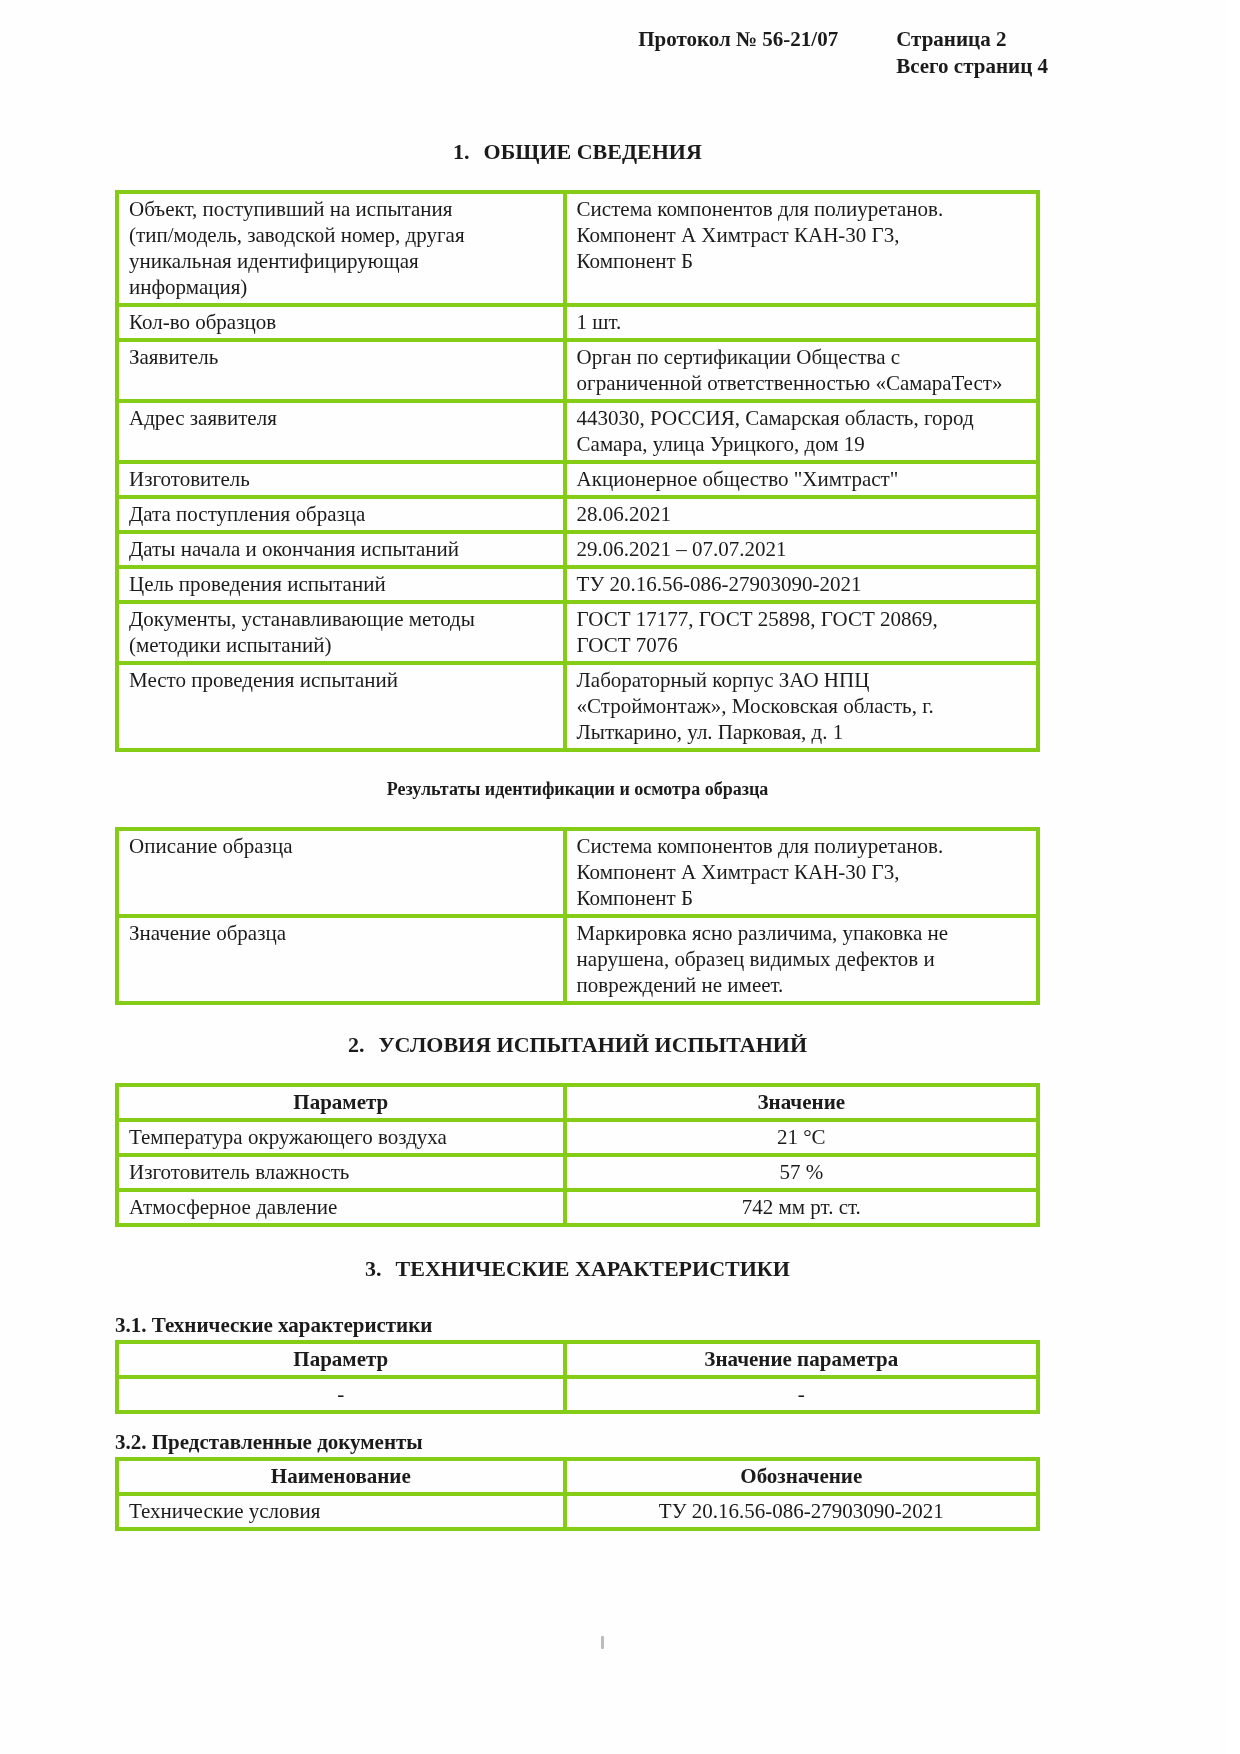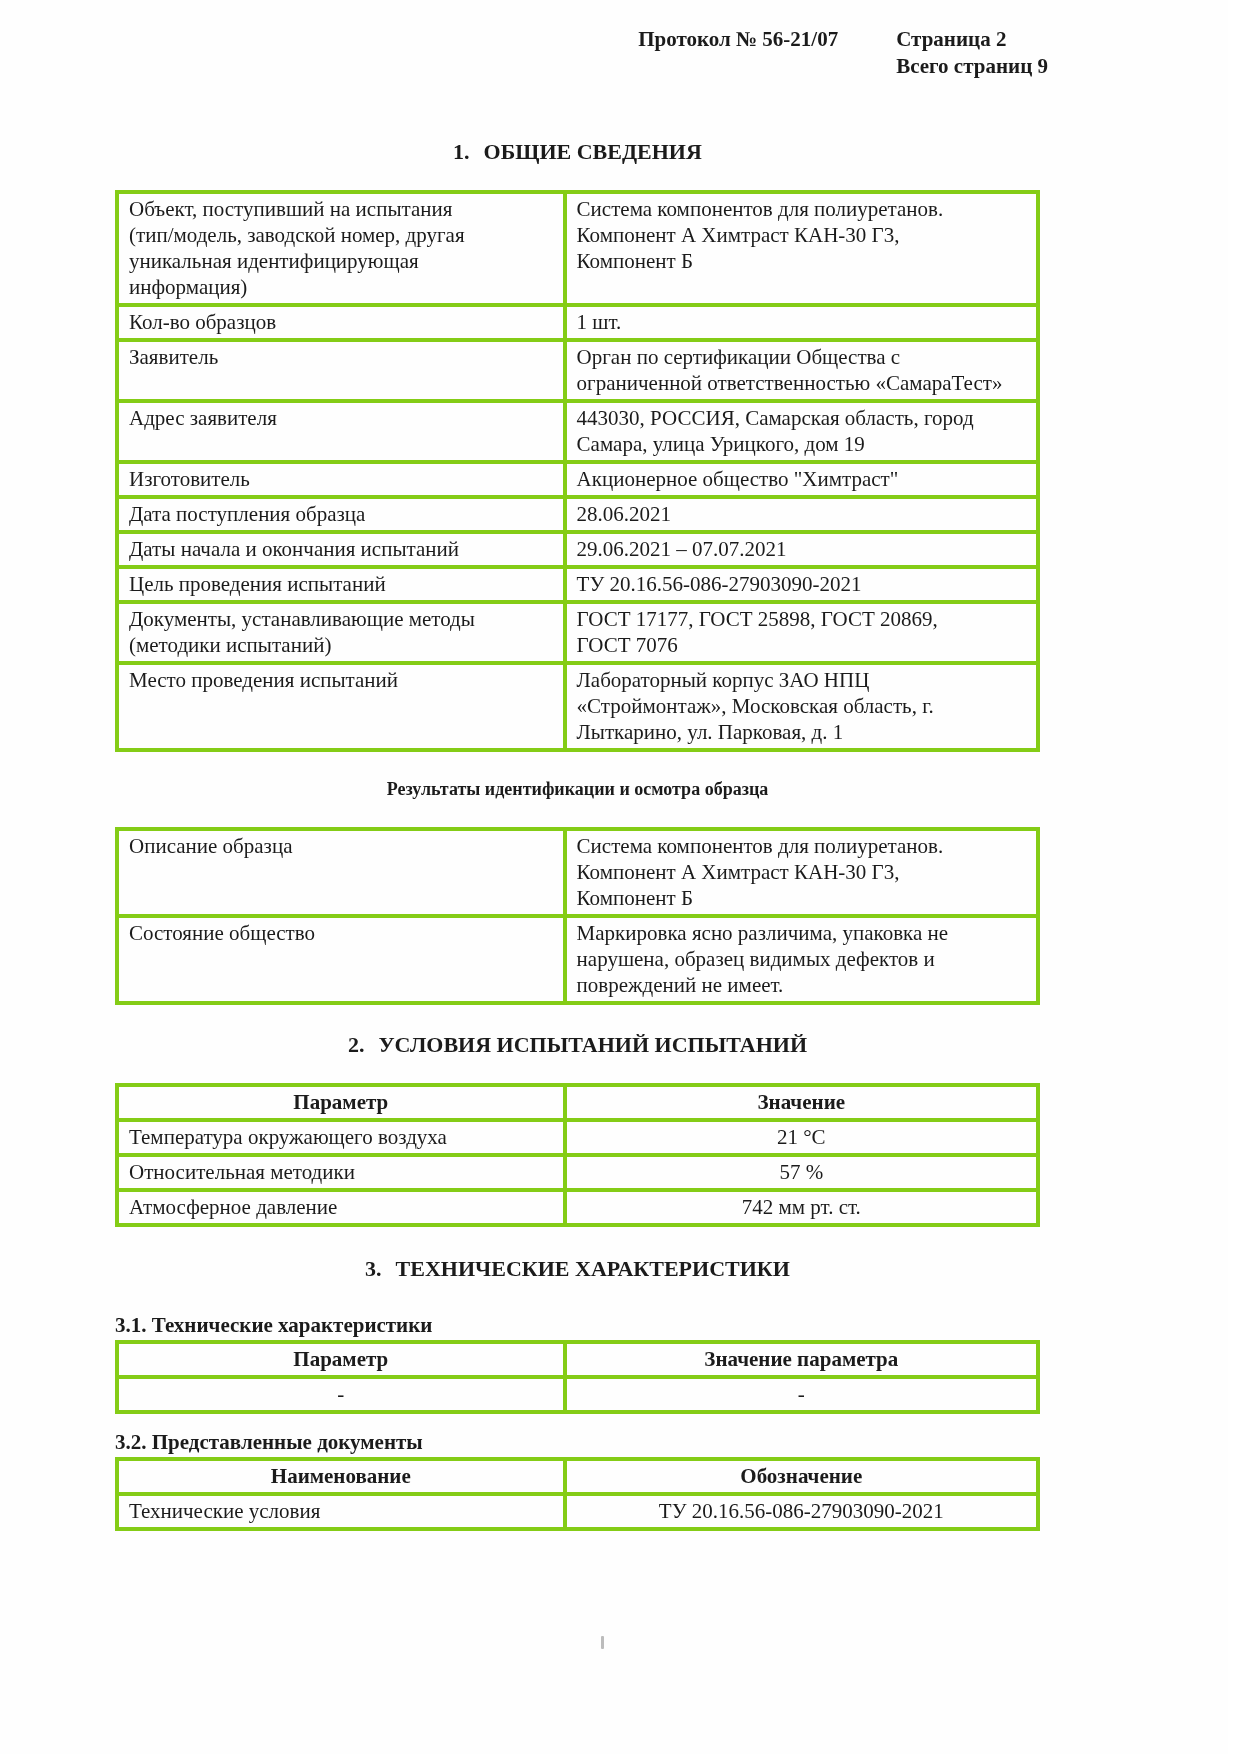--- a/index.html
+++ b/index.html
@@ -63,21 +63,21 @@
 </style>
 </head>
 <body>
 
 <div class="sheet">
 
   <div class="doc-header">
     <span>Протокол № 56-21/07</span>
     <div class="pageinfo">
       <div>Страница 2</div>
-      <div>Всего страниц 9</div>
+      <div>Всего страниц 4</div>
     </div>
   </div>
 
   <div class="content">
 
     <div class="sec-title t1">
       <span class="num">1.</span><span>ОБЩИЕ СВЕДЕНИЯ</span>
     </div>
 
     <table class="tbl">
@@ -148,21 +148,21 @@
           <col>
         </colgroup>
       <tbody>
         <tr>
           <td>Описание образца</td>
           <td>Система компонентов для полиуретанов.
 Компонент А Химтраст КАН-30 Г3,
 Компонент Б</td>
         </tr>
         <tr>
-          <td>Состояние общество</td>
+          <td>Значение образца</td>
           <td>Маркировка ясно различима, упаковка не
 нарушена, образец видимых дефектов и
 повреждений не имеет.</td>
         </tr>
       </tbody>
     </table>
 
     <div class="sec-title t2">
       <span class="num">2.</span><span>УСЛОВИЯ ИСПЫТАНИЙ ИСПЫТАНИЙ</span>
     </div>
@@ -177,21 +177,21 @@
           <th>Параметр</th>
           <th>Значение</th>
         </tr>
       </thead>
       <tbody>
         <tr>
           <td>Температура окружающего воздуха</td>
           <td class="val-center">21 °С</td>
         </tr>
         <tr>
-          <td>Относительная методики</td>
+          <td>Изготовитель влажность</td>
           <td class="val-center">57 %</td>
         </tr>
         <tr>
           <td>Атмосферное давление</td>
           <td class="val-center">742 мм рт. ст.</td>
         </tr>
       </tbody>
     </table>
 
     <div class="sec-title t3">

